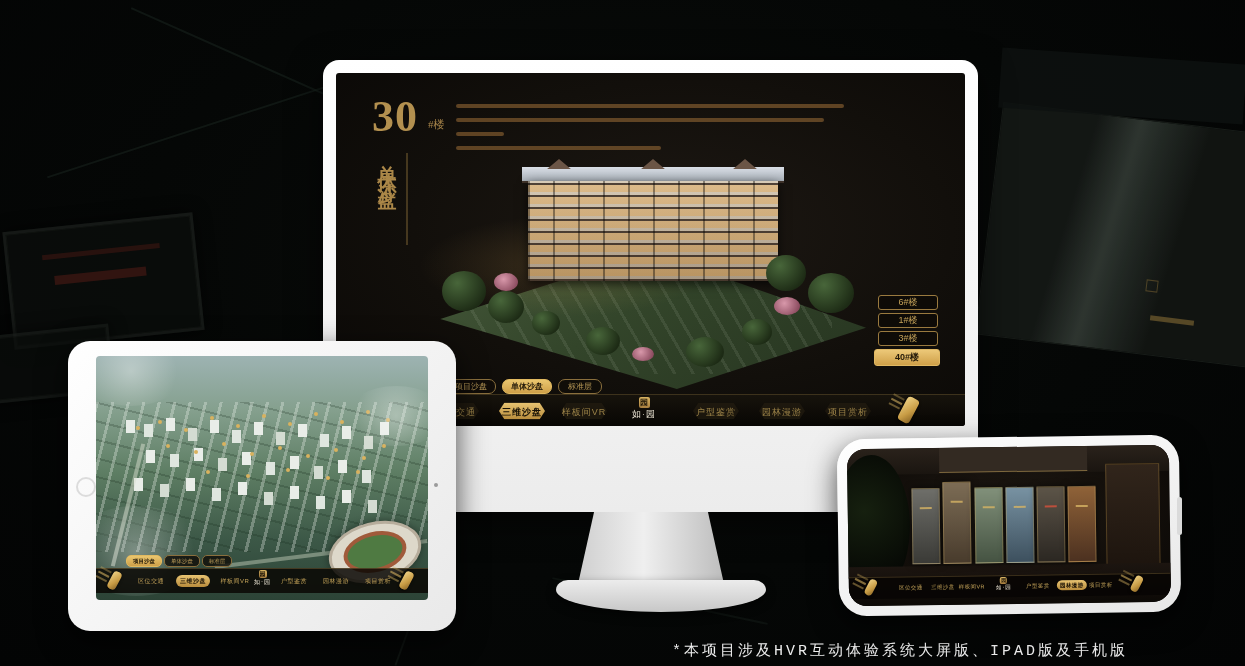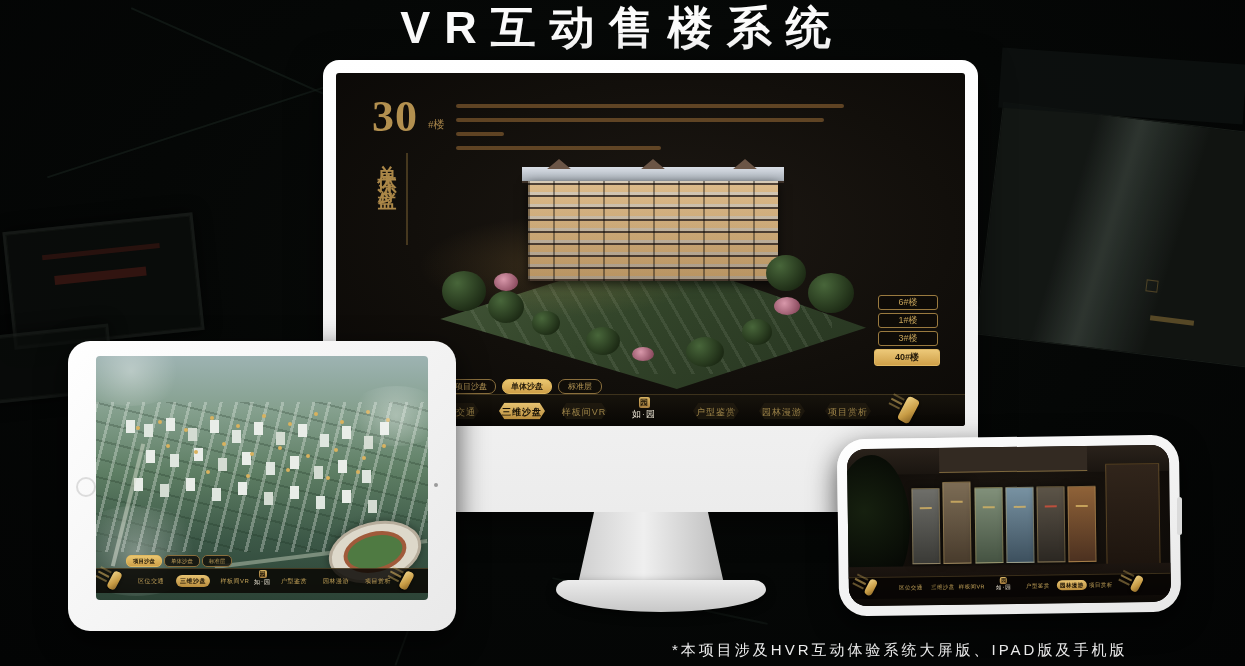--- a/index.html
+++ b/index.html
@@ -14,21 +14,21 @@
   .plaque{background:#0a0d0b;border:3px solid #181c19;box-shadow:inset 0 0 0 1px #121512, 0 0 18px rgba(0,0,0,.8);}
   .plaque .redbar{position:absolute;background:#3c1713;opacity:.75;}
   .river{background:linear-gradient(100deg,#161a17 30%, #353d37 44%, #272e29 52%, #141714 66%);
          border:1px solid #1b201c;}
   .bg-gold-mark{position:absolute;border:1px solid rgba(190,150,70,.55);opacity:.6;}
   .bg-gold-bar{position:absolute;background:rgba(170,135,65,.45);}
 
   
   .title{left:0;top:2px;width:1245px;text-align:center;color:#fbfbfb;
          font-size:45px;font-weight:700;letter-spacing:14px;line-height:52px;}
-  .footnote{left:672px;top:641px;color:#ededed;font-size:15px;letter-spacing:3px;white-space:nowrap;}
+  .footnote{left:672px;top:641px;color:#ededed;font-size:15px;letter-spacing:3px;white-space:nowrap;font-family:Liberation Mono, monospace;}
 
   
   .monitor-body{left:323px;top:60px;width:655px;height:452px;background:linear-gradient(#ffffff,#ececec);
                 border-radius:16px;box-shadow:0 10px 34px rgba(0,0,0,.65);z-index:2;}
   .monitor-screen{left:336px;top:73px;width:629px;height:353px;background:
       radial-gradient(ellipse at 55% 45%, #1d1813 0%, #120f0b 55%, #0a0806 100%);
       border-radius:3px;overflow:hidden;z-index:2;}
   .stand-neck{left:578px;top:512px;width:146px;height:72px;z-index:2;
       background:linear-gradient(90deg,#cfcfcf,#efefef 45%,#bdbdbd);
       clip-path:polygon(11% 0, 89% 0, 100% 100%, 0% 100%);}
@@ -172,21 +172,20 @@
   <div class="bg-panel plaque abs" style="left:8px;top:222px;width:185px;height:112px;transform:rotate(-6deg);">
     <span class="redbar" style="left:34px;top:24px;width:118px;height:5px;"></span>
     <span class="redbar" style="left:44px;top:46px;width:92px;height:9px;background:#4a1b15;"></span>
   </div>
   <div class="bg-panel plaque abs" style="left:-14px;top:330px;width:120px;height:62px;transform:rotate(-6deg);opacity:.7;"></div>
   <div class="bg-panel river abs" style="left:988px;top:118px;width:276px;height:232px;transform:rotate(7deg);"></div>
   <div class="bg-gold-mark" style="left:1146px;top:280px;width:10px;height:10px;transform:rotate(7deg);"></div>
   <div class="bg-gold-bar" style="left:1150px;top:318px;width:44px;height:5px;transform:rotate(7deg);"></div>
   <div class="bg-panel abs" style="left:1000px;top:56px;width:245px;height:60px;background:#0e1210;transform:rotate(4deg);opacity:.8;"></div>
 
-  <div class="title abs">VR互动售楼系统</div>
 
   <div class="monitor-body abs"></div>
   <div class="stand-neck abs"></div>
   <div class="stand-foot abs"></div>
 
   <div class="monitor-screen abs">
 
     <div class="hl-num abs">30</div>
     <div class="hl-suffix abs">#楼</div>
     <div class="hl-vert abs">单体沙盘</div>

